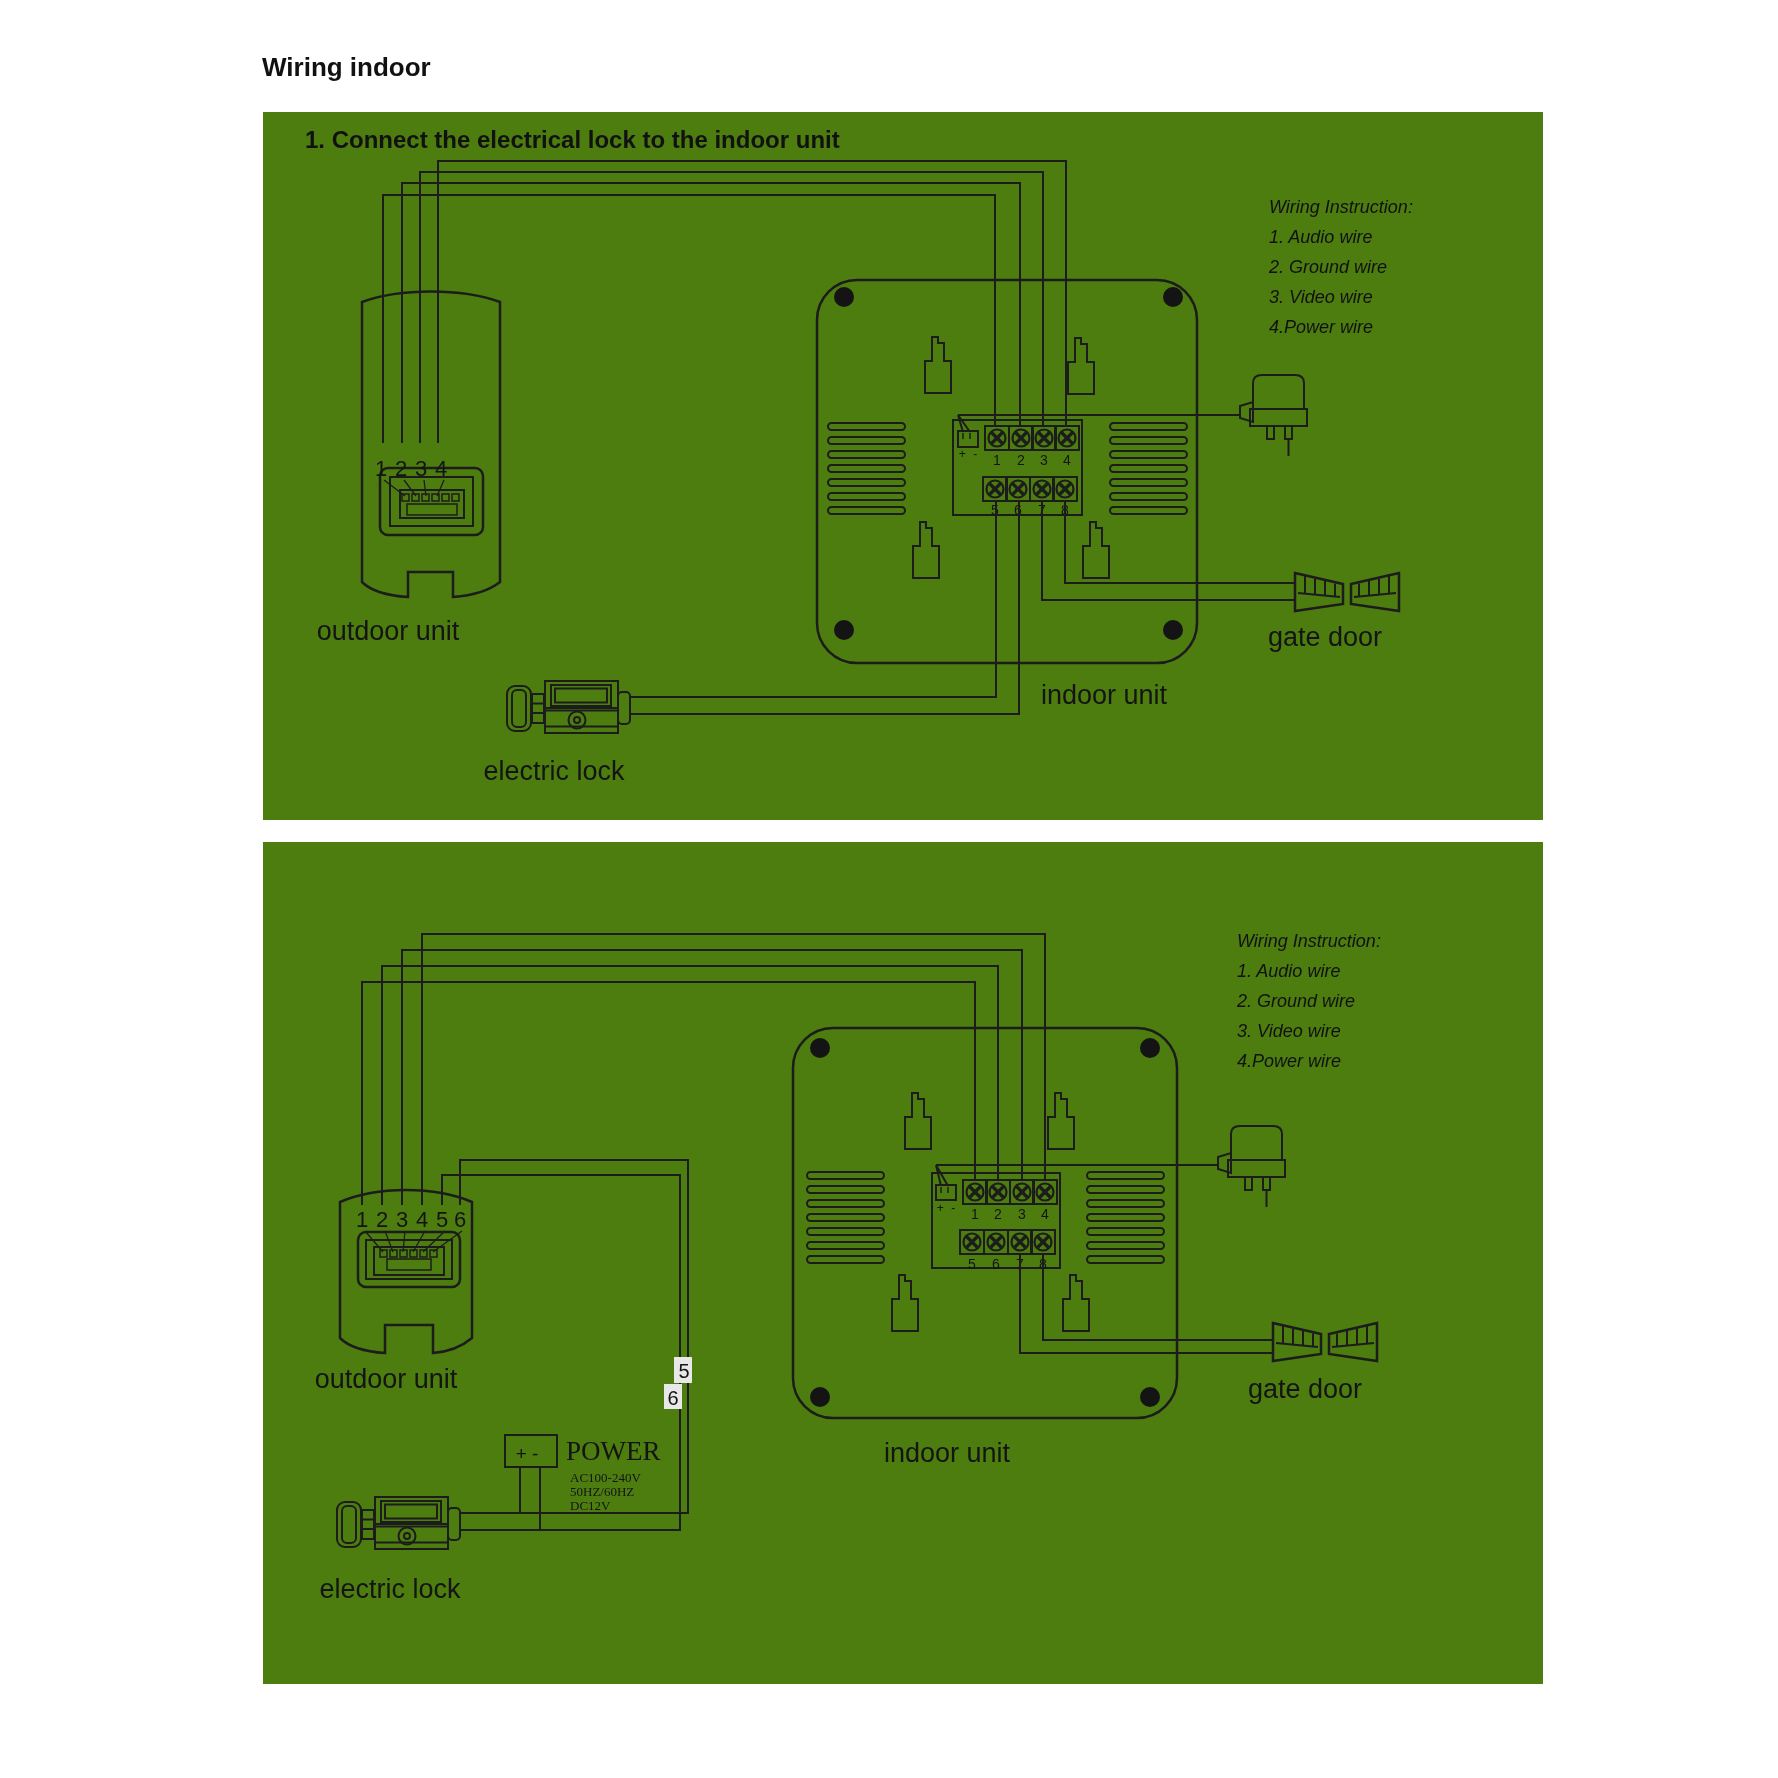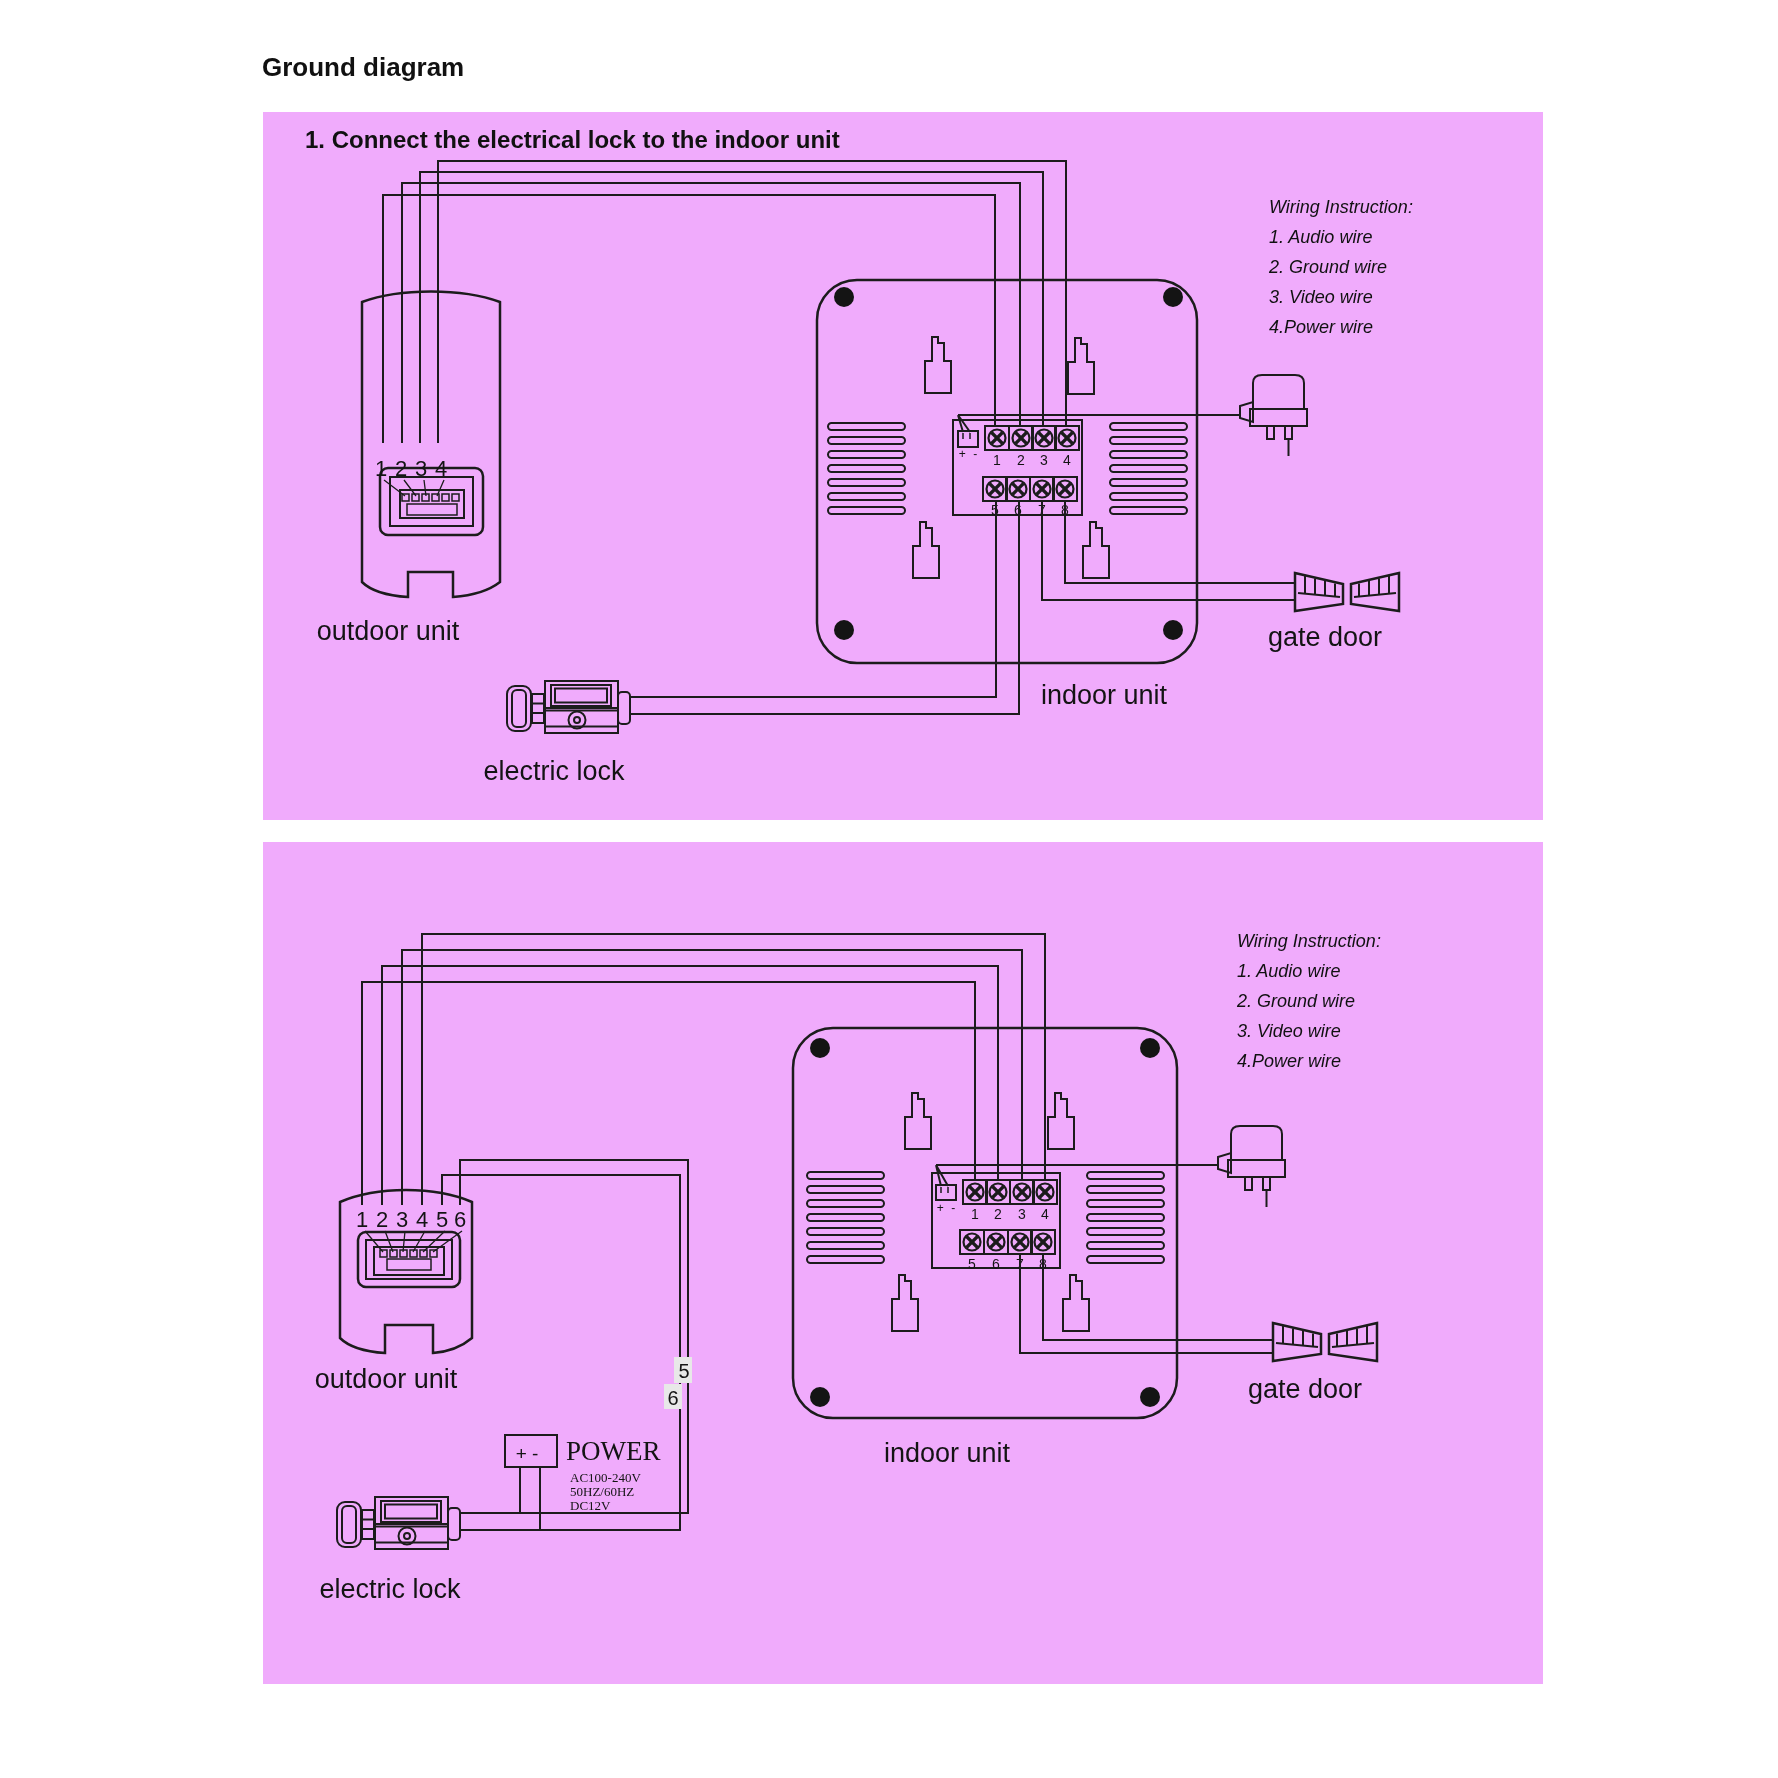--- a/index.html
+++ b/index.html
@@ -1,19 +1,19 @@
 <!DOCTYPE html>
 <html><head>
 <meta charset="utf-8">
 <style>
   html,body{margin:0;padding:0;background:#ffffff;}
   body{width:1778px;height:1778px;position:relative;overflow:hidden;
        font-family:"Liberation Sans",sans-serif;color:#111;}
   .page-title{position:absolute;left:262px;top:52px;font-size:26px;font-weight:bold;}
-  .panel{position:absolute;left:263px;width:1280px;background:#f0abfc;}
+  .panel{position:absolute;left:263px;width:1280px;background:#4d7c0f;}
   #panel1{top:112px;height:708px;}
   #panel2{top:842px;height:842px;}
   .panel-heading{position:absolute;font-size:24px;font-weight:bold;}
   #panel1 .panel-heading{left:42px;top:14px;}
   #panel2 .panel-heading{left:30px;top:26px;}
   .instr{position:absolute;font-size:18px;line-height:30px;font-style:italic;}
   #panel1 .instr{left:1006px;top:80px;}
   #panel2 .instr{left:974px;top:84px;}
   svg{position:absolute;left:0;top:0;}
   svg *{vector-effect:none;}
@@ -24,21 +24,21 @@
   .tnum{font-size:14px;text-anchor:middle;}
   .pol{font-size:12px;text-anchor:middle;letter-spacing:2px;}
   .wnum{font-size:20px;text-anchor:middle;}
   .ptitle{font-family:"Liberation Serif",serif;font-size:27px;}
   .pspec{font-family:"Liberation Serif",serif;font-size:13px;}
   .gapbg{fill:#e8e8e8;}
 </style>
 </head>
 <body>
 
-<div class="page-title">Ground diagram</div>
+<div class="page-title">Wiring indoor</div>
 
 <section class="panel" id="panel1">
   <div class="panel-heading">1. Connect the electrical lock to the indoor unit</div>
 
   <div class="instr">
     <div>Wiring Instruction:</div>
     <div>1. Audio wire</div>
     <div>2. Ground wire</div>
     <div>3. Video wire</div>
     <div>4.Power wire</div>

